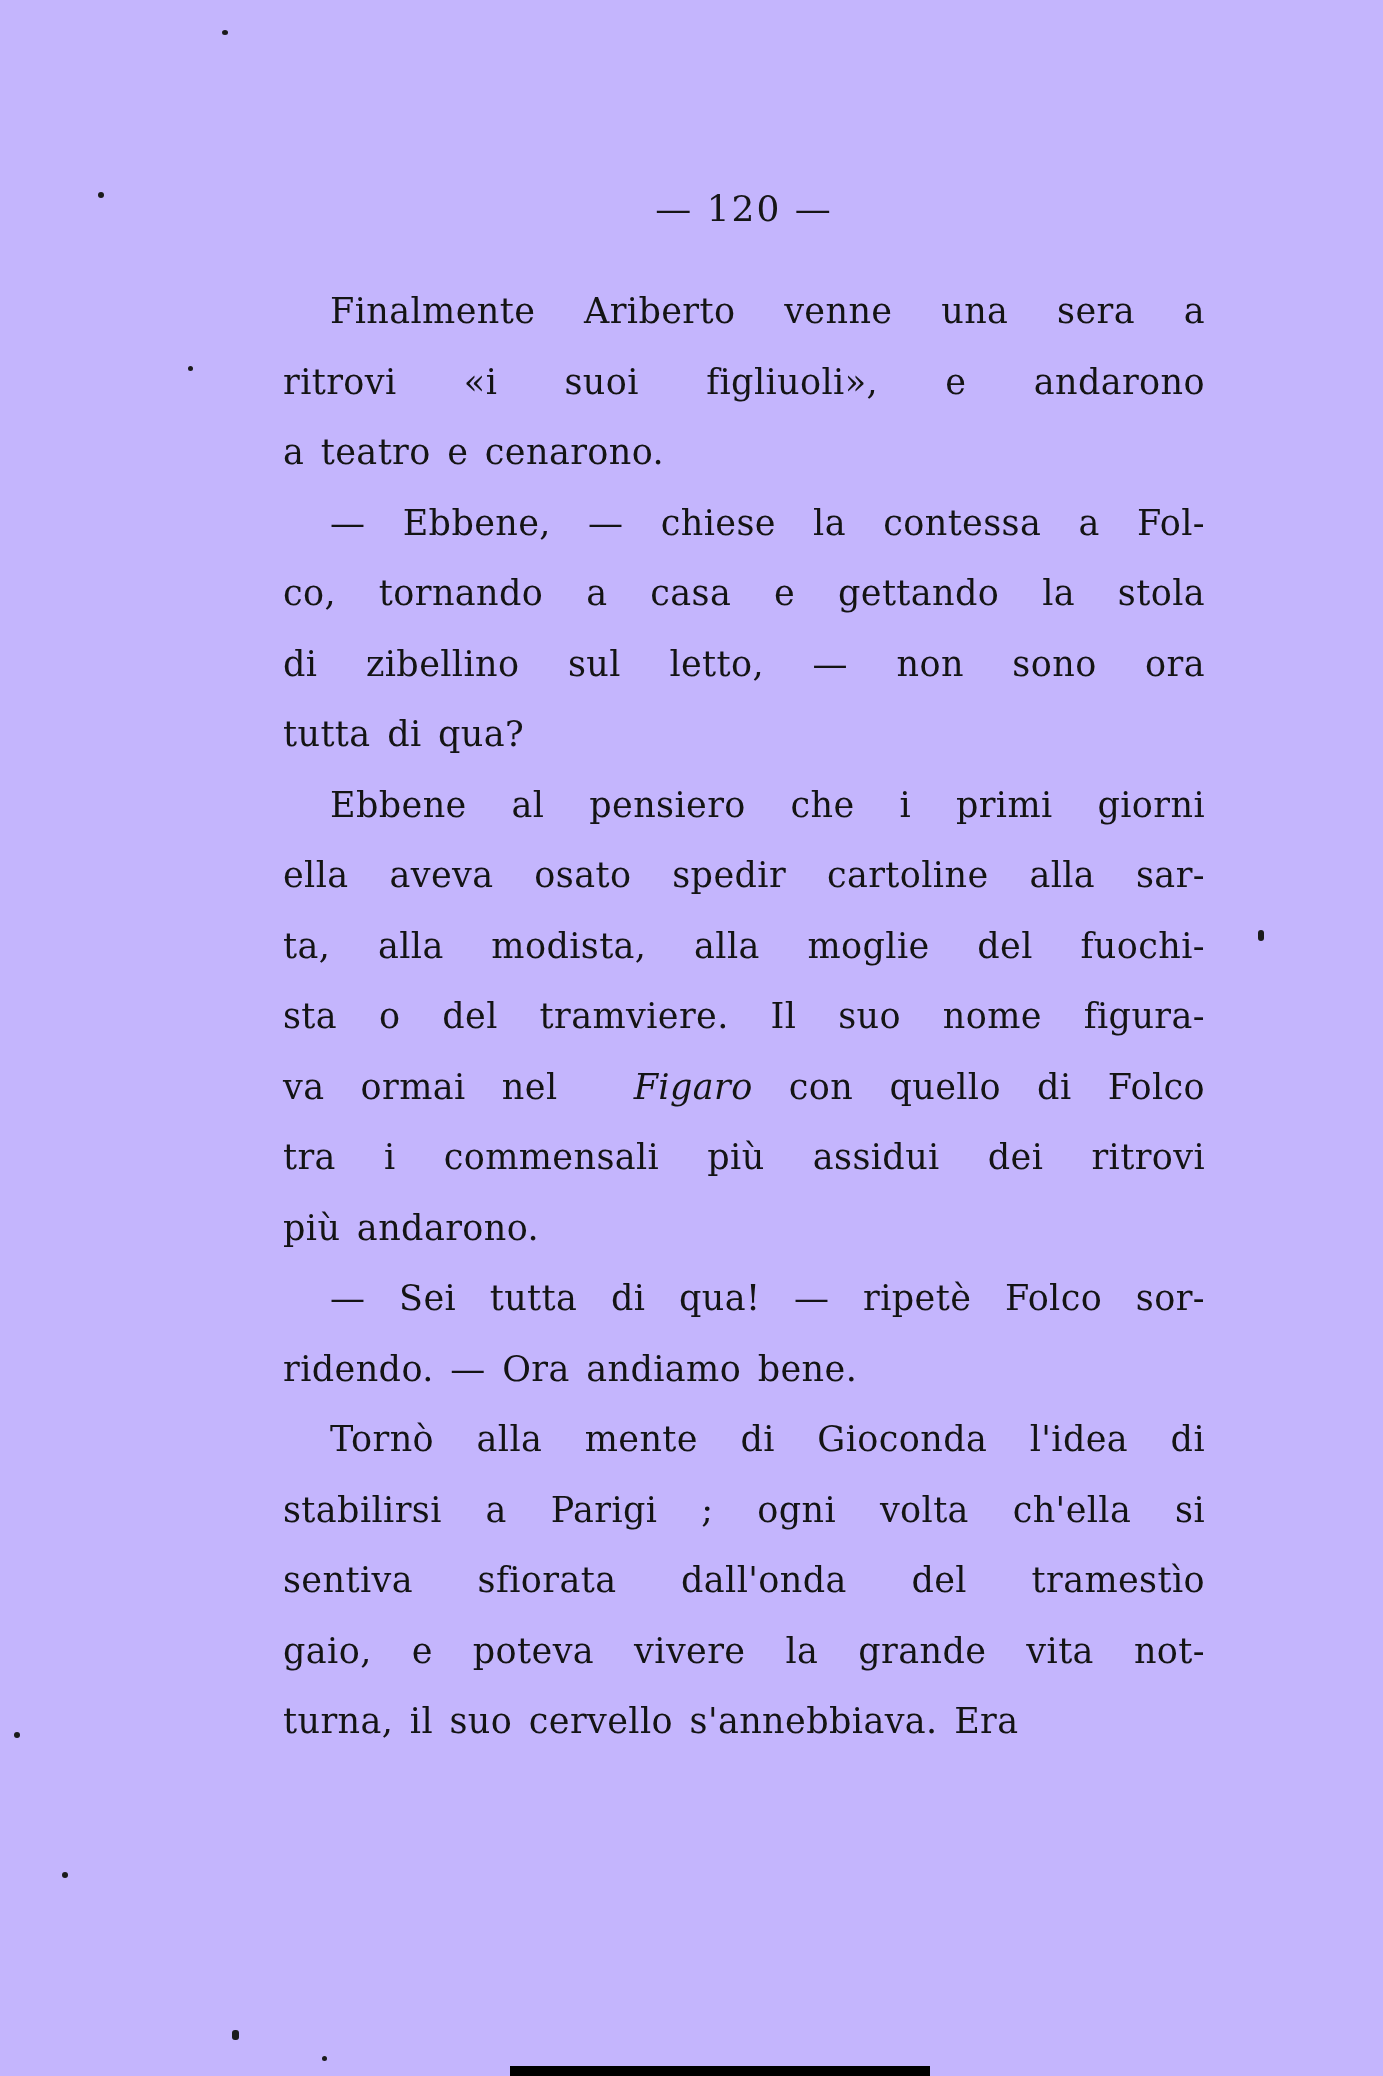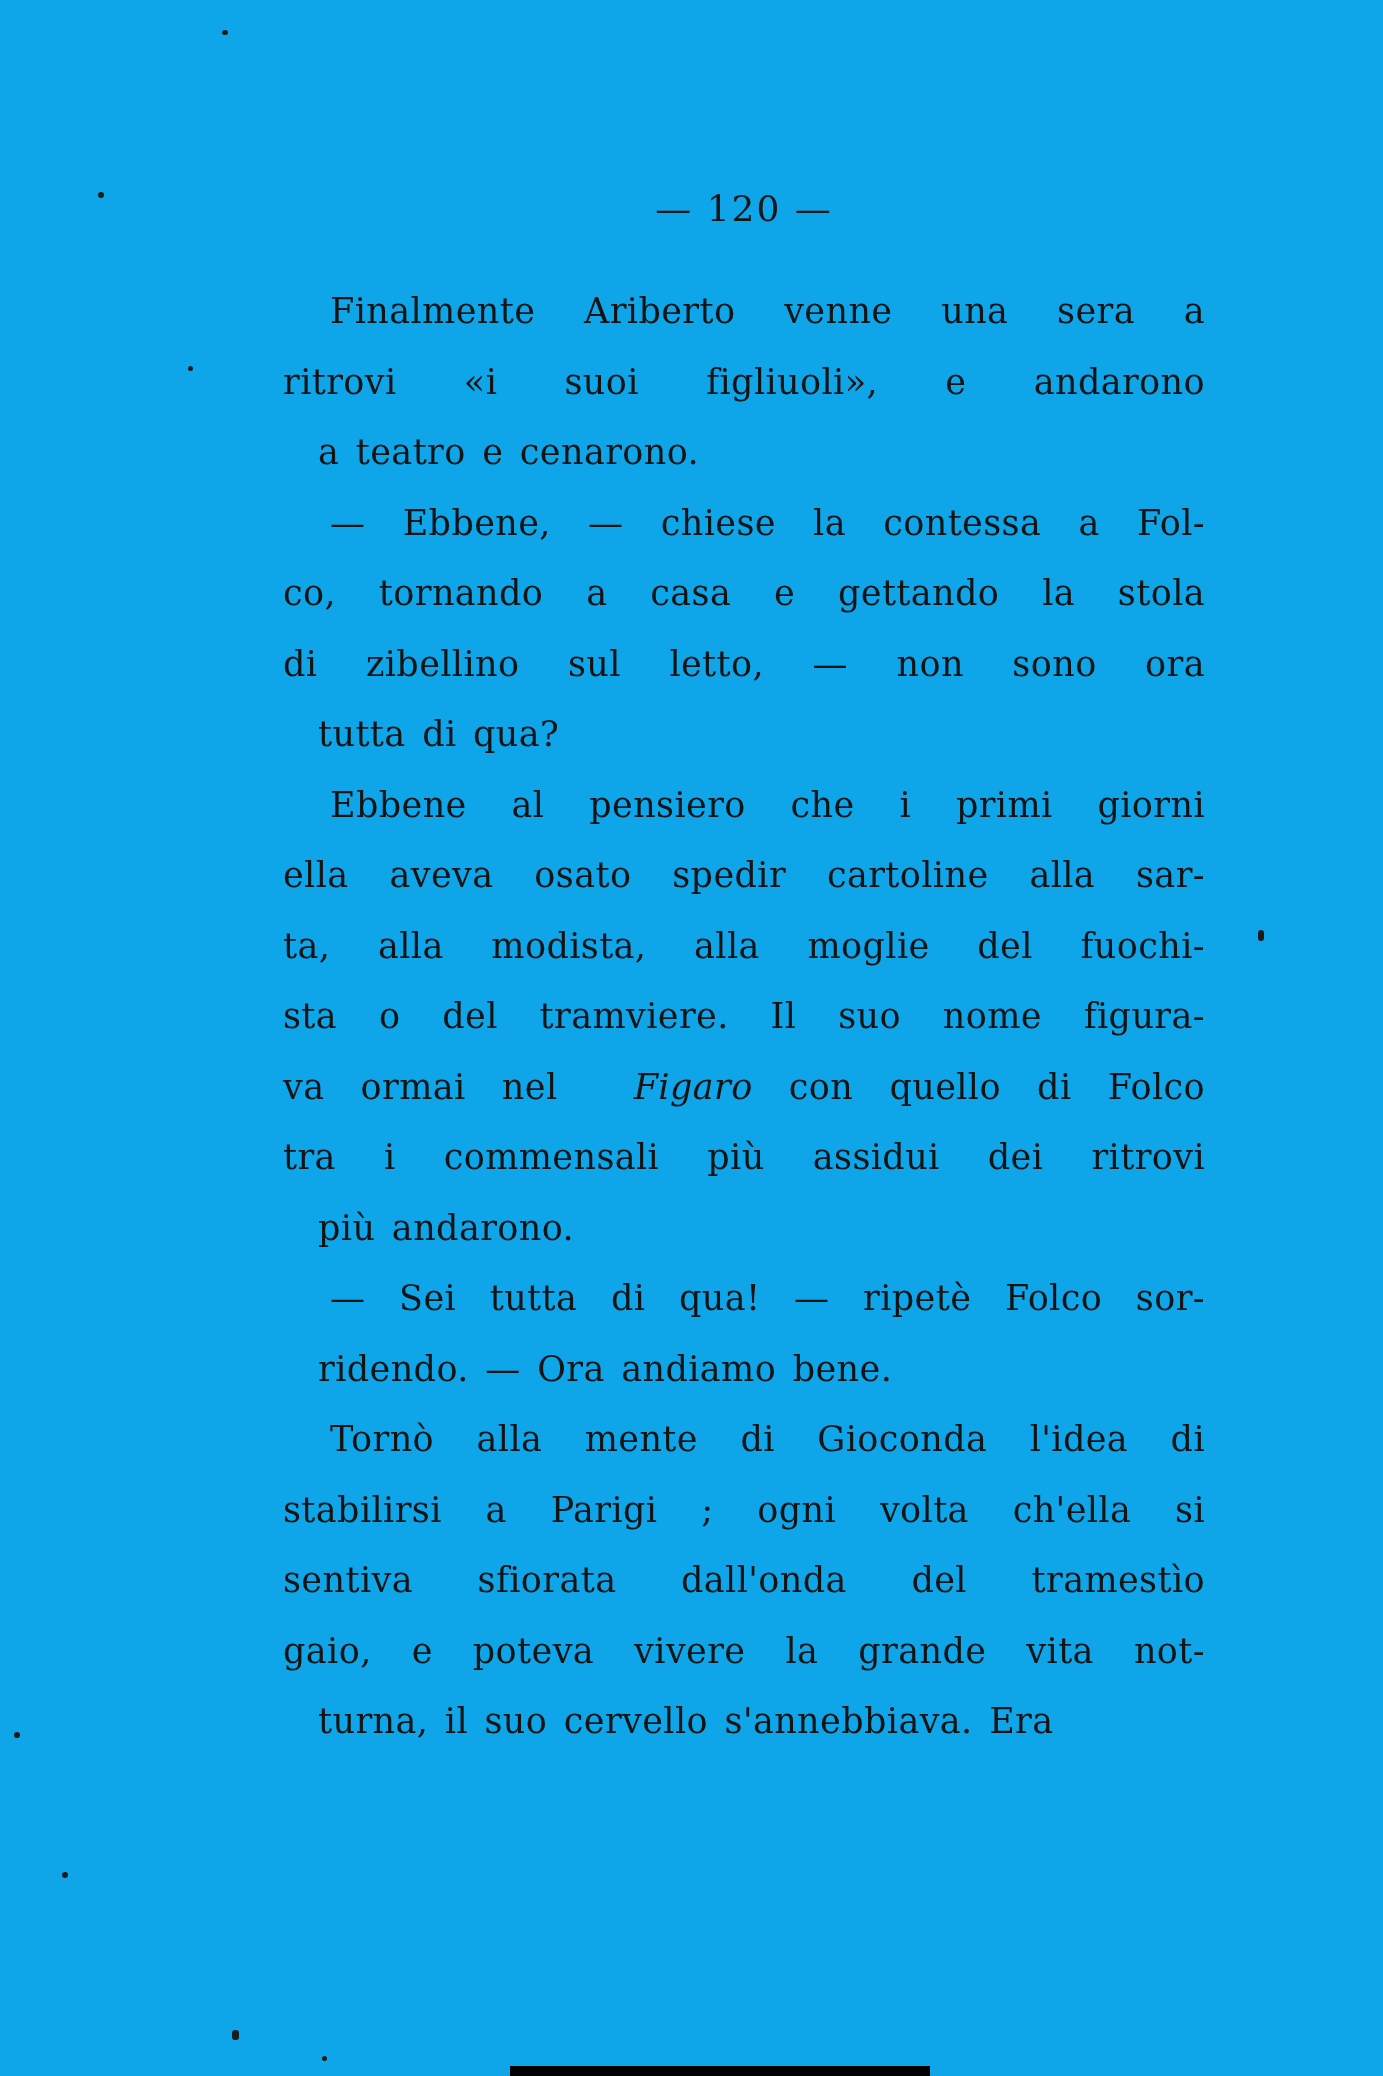--- a/index.html
+++ b/index.html
@@ -4,21 +4,21 @@
 <style>
   html, body {
     margin: 0;
     padding: 0;
     background: #ffffff;
   }
   .page {
     position: relative;
     width: 1383px;
     height: 2076px;
-    background: #0ea5e9;
+    background: #c4b5fd;
     overflow: hidden;
     font-family: "DejaVu Serif", "Liberation Serif", serif;
     color: #141414;
   }
   .page-number {
     position: absolute;
     top: 188px;
     left: 283px;
     width: 922px;
     text-align: center;
@@ -37,21 +37,20 @@
     word-spacing: 5px;
   }
   .line {
     text-align: justify;
     text-align-last: justify;
     white-space: normal;
     height: 70.5px;
   }
   .line.last {
     text-align-last: left;
-    margin-left: 35px;
   }
   .line.indent {
     text-indent: 47px;
   }
   .italic {
     font-style: italic;
     margin-left: 40px;
   }
   .speck {
     position: absolute;

